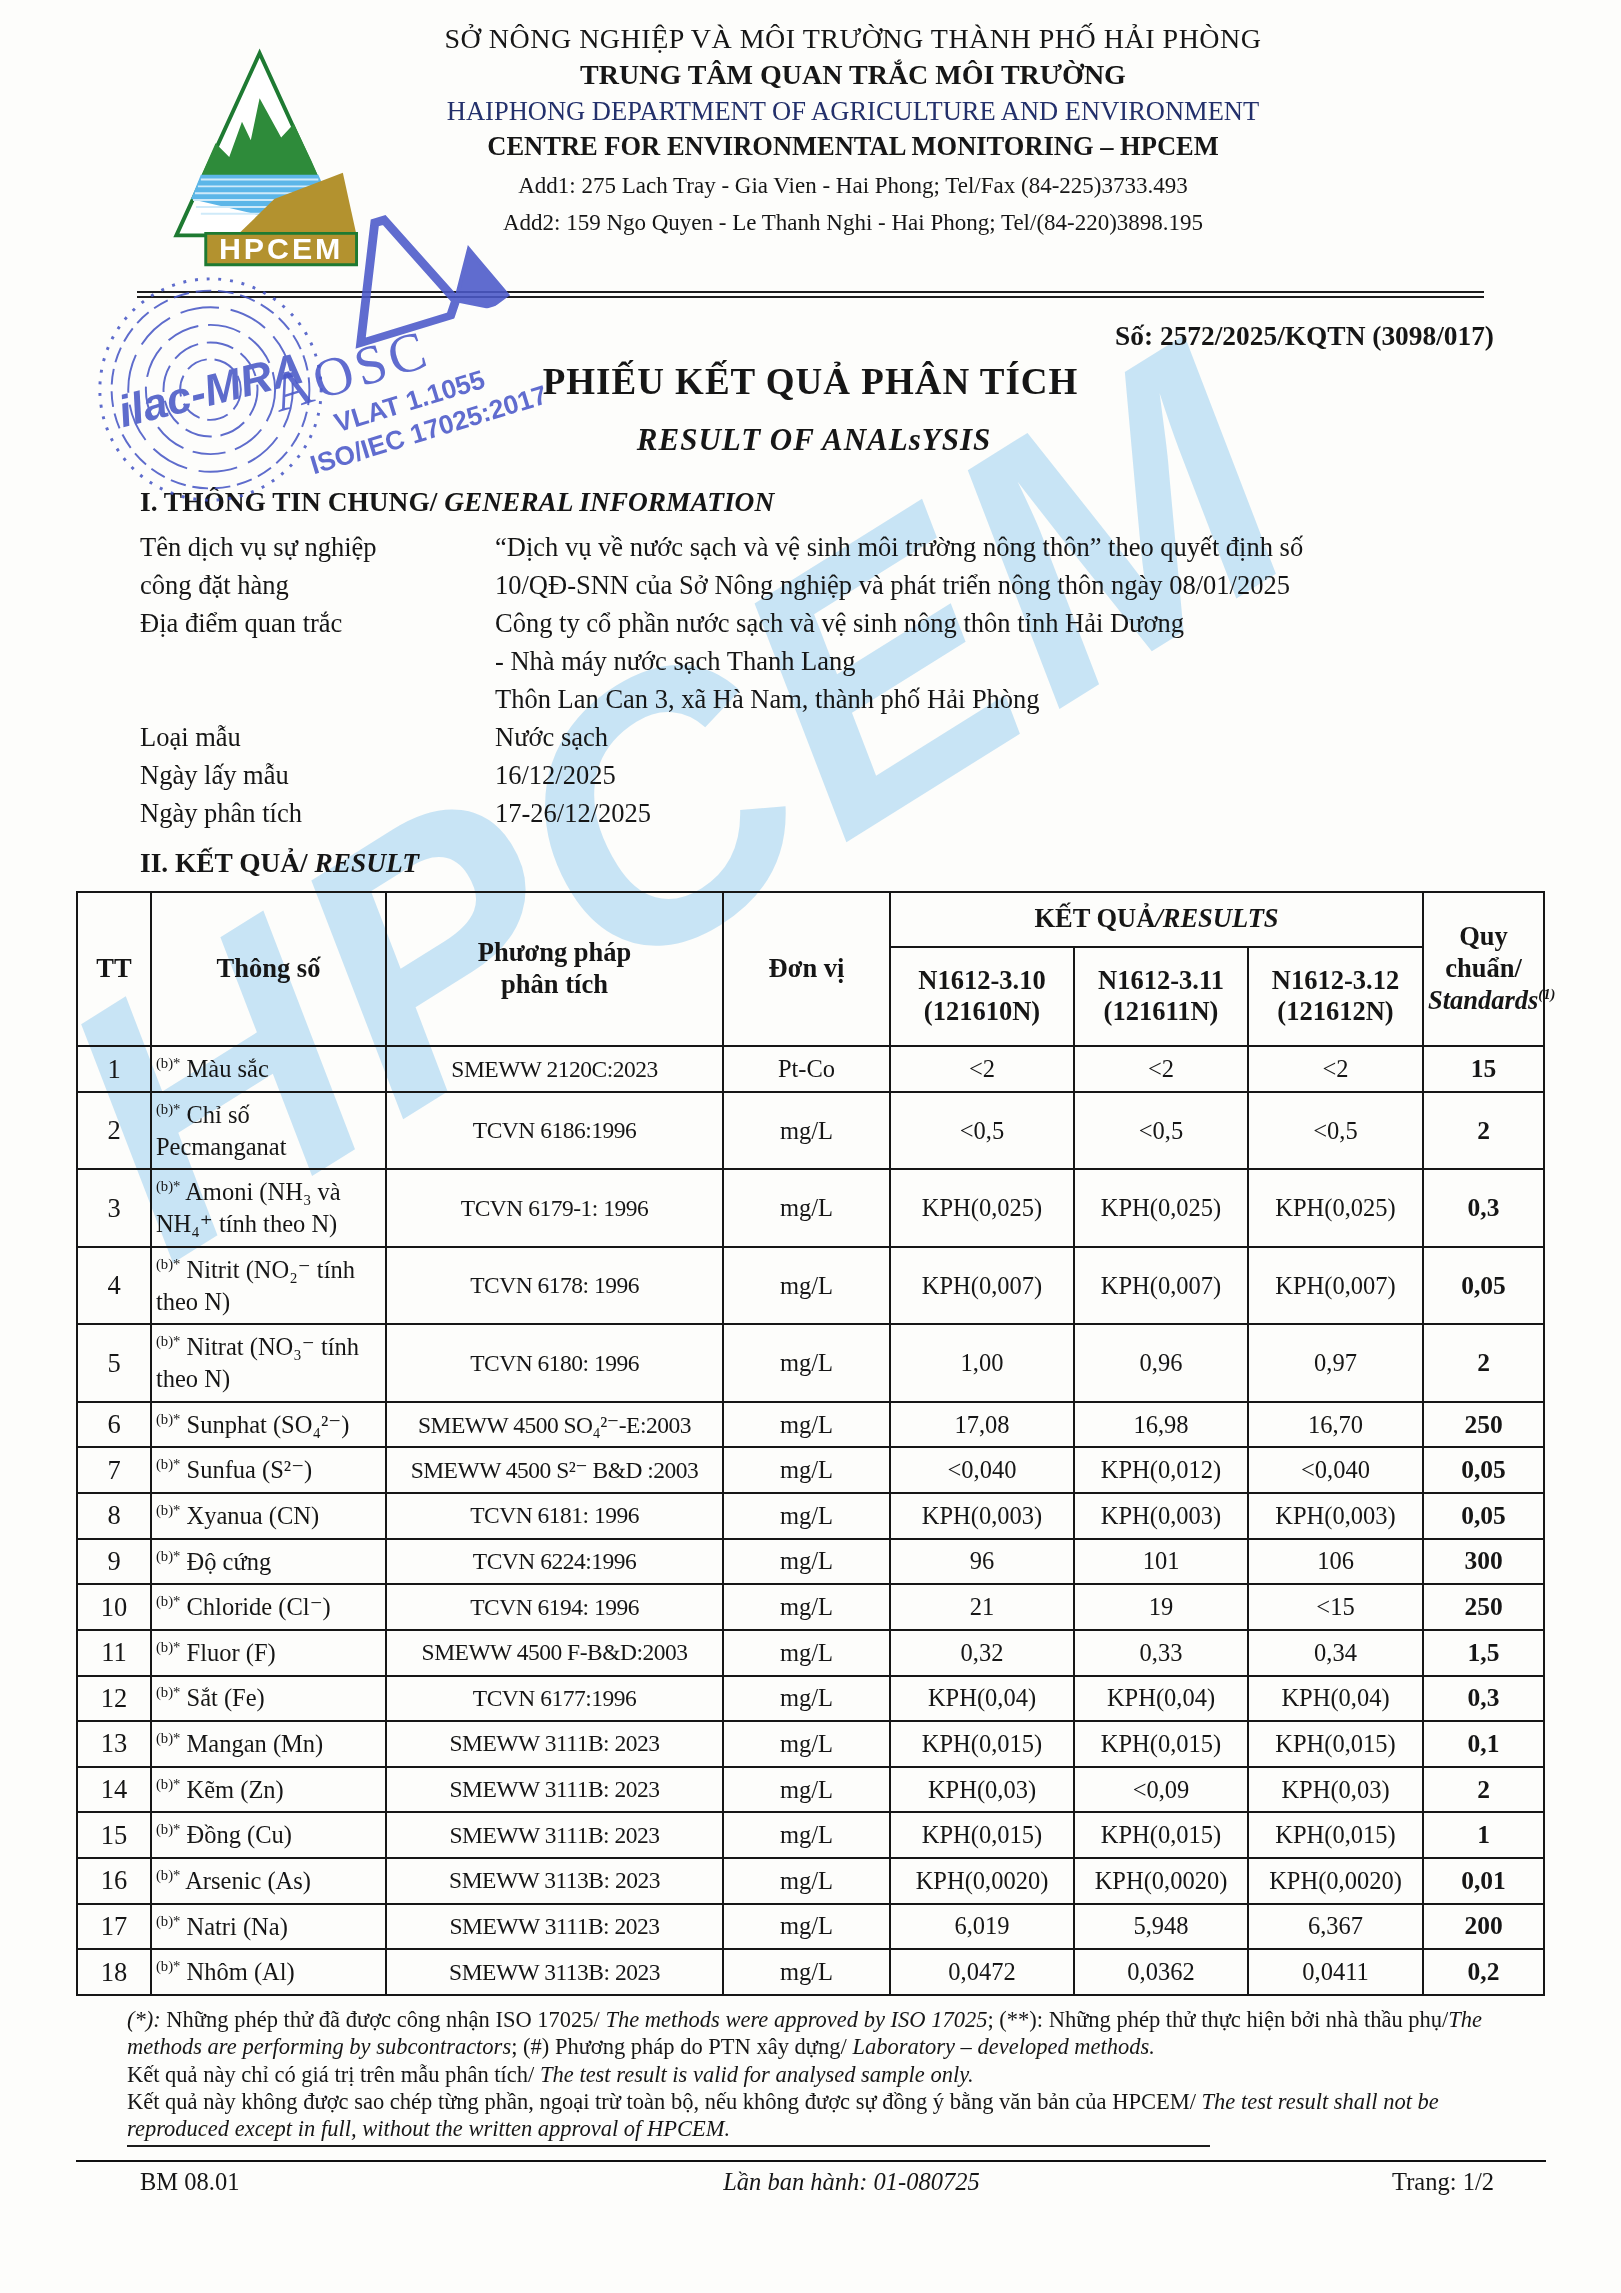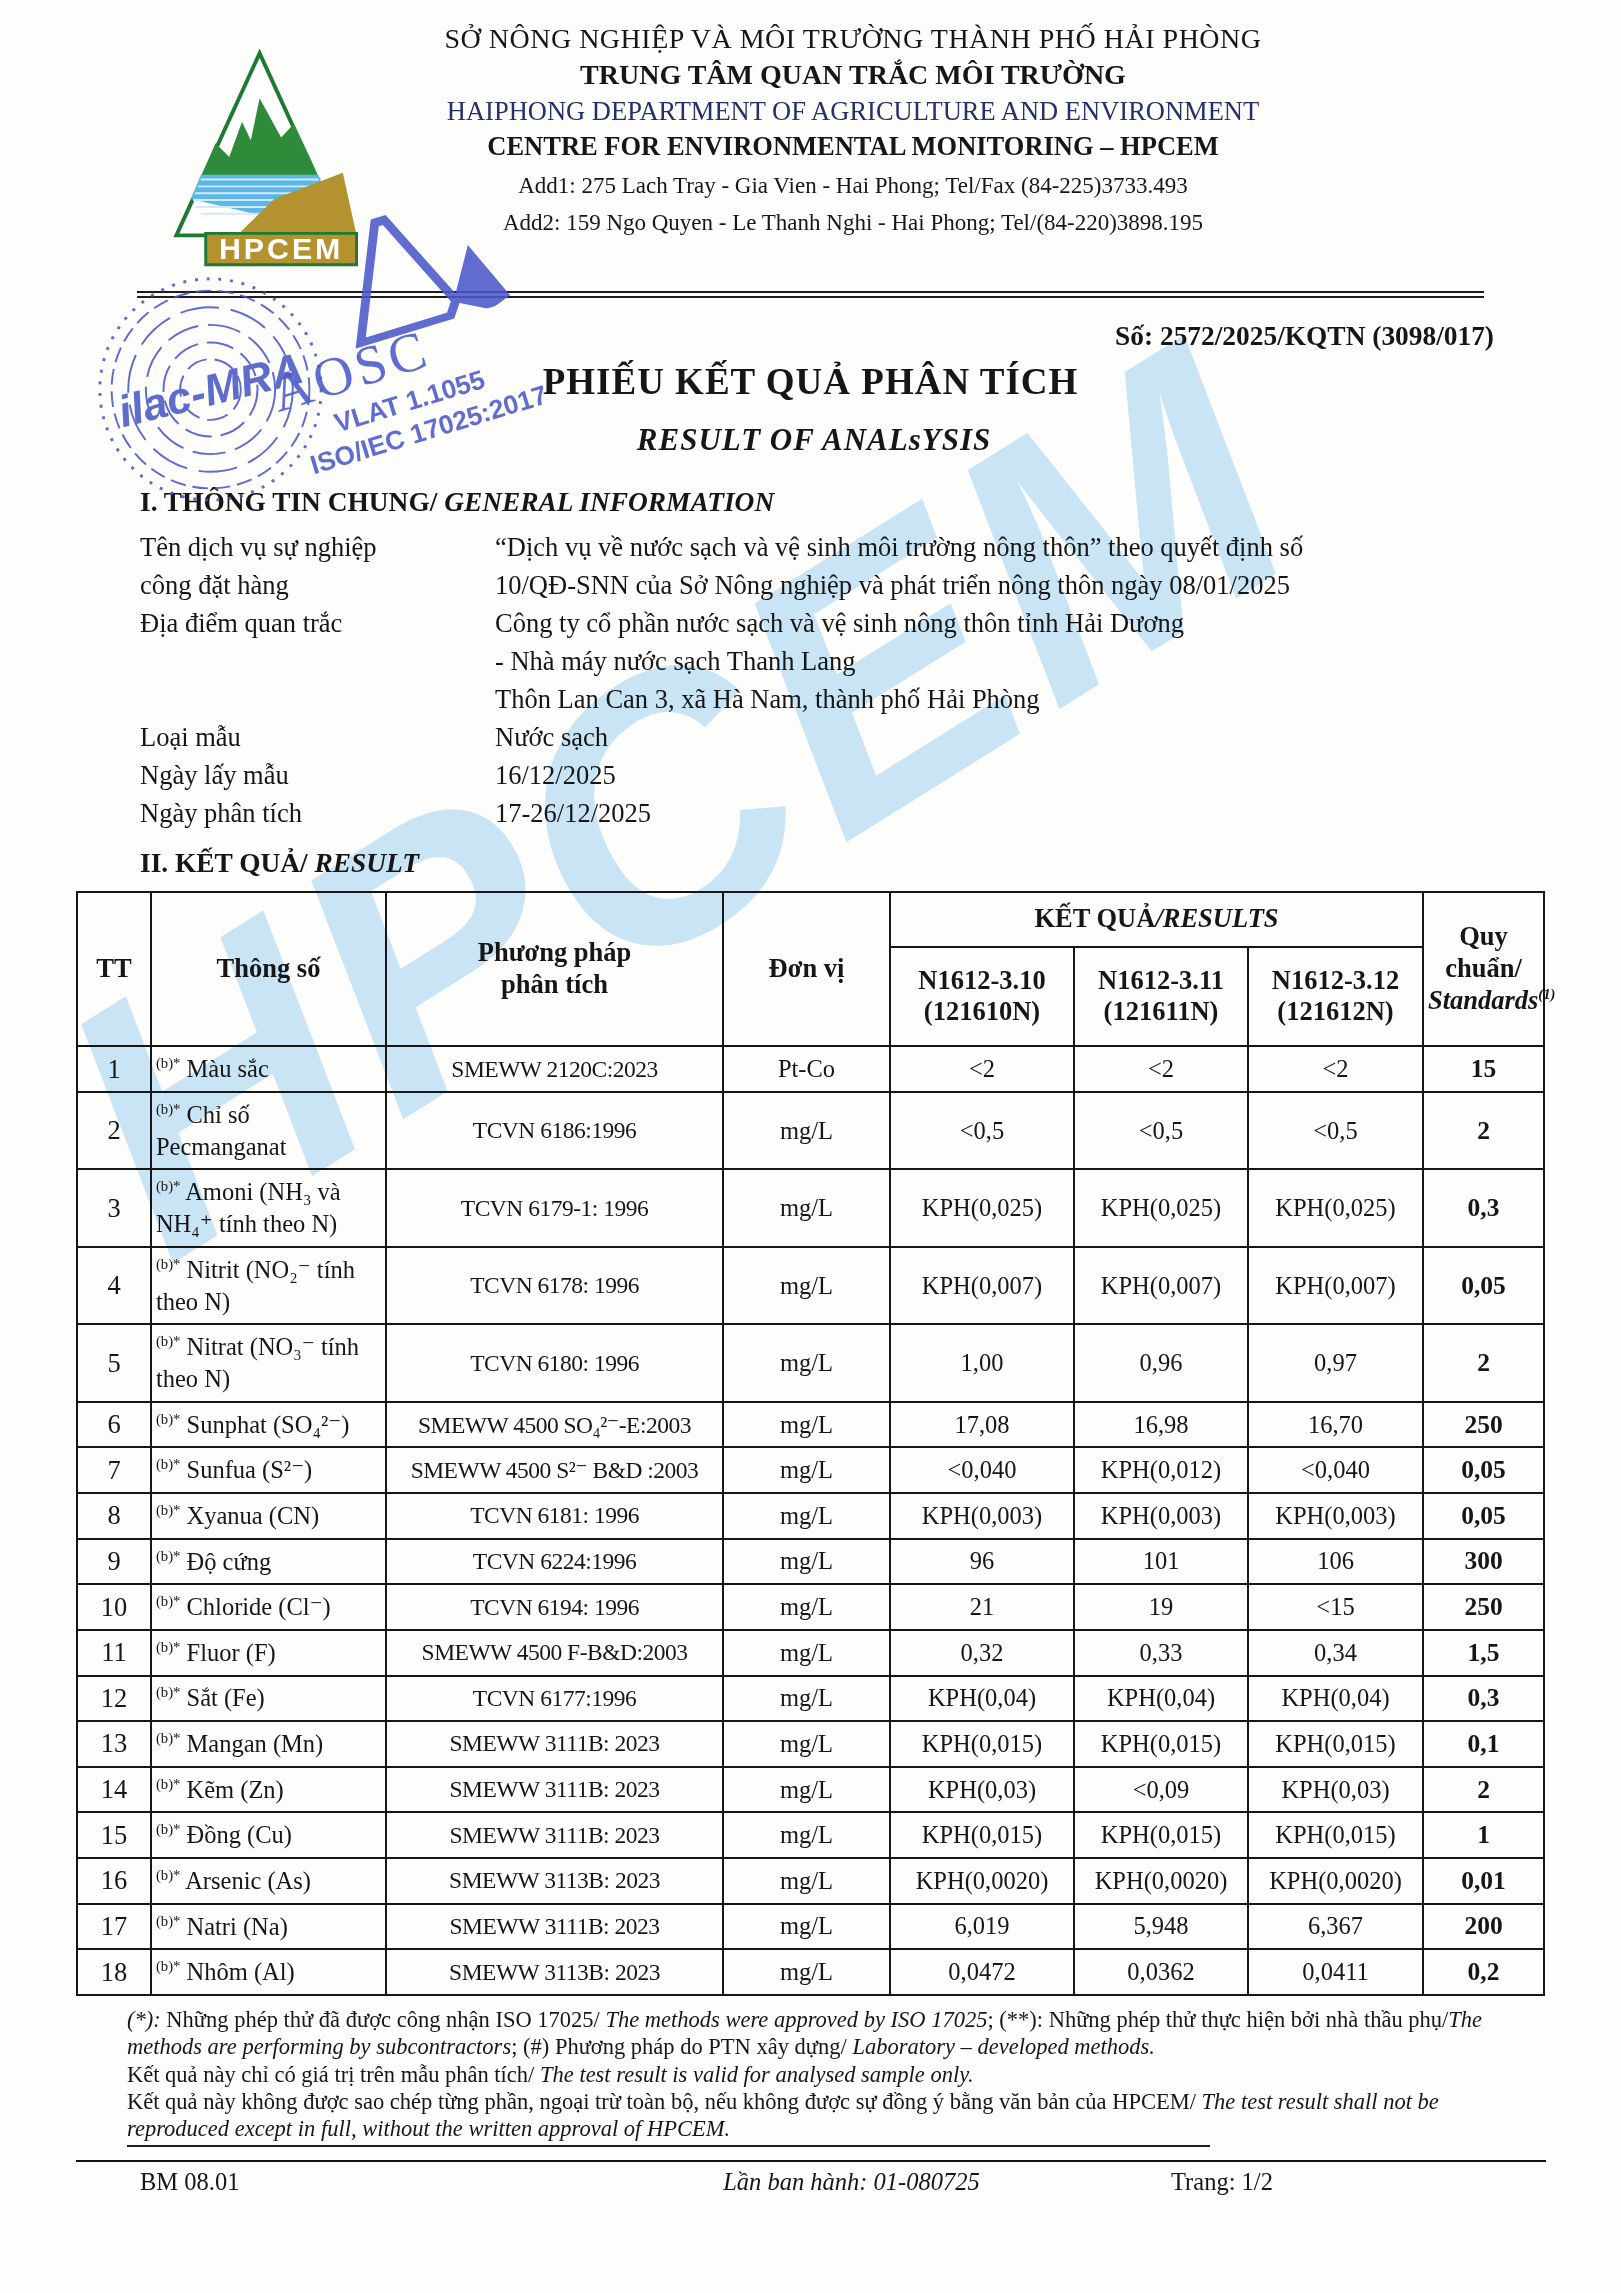--- a/index.html
+++ b/index.html
@@ -73,21 +73,21 @@
   tbody tr { height:45px; }
 
   
   .footnotes { margin:9.8px 0 0 127px; width:1402px; font-size:22.5px; line-height:27.4px; }
   .foot-line .it { font-style:italic; }
   .line-partial { margin:2px 0 0 127px; width:1083px; border-top:2px solid #1d1d1d; }
   .line-full { margin:13.7px 0 0 76px; width:1470px; border-top:2.9px solid #111; }
   .footer-row { margin:5.9px 0 0 0; display:flex; font-size:24.5px; }
   .f-left { margin-left:140px; width:392px; }
   .f-center { flex:1; text-align:center;font-style:italic; }
-  .f-right { width:323px; text-align:left; padding-right:127px; }
+  .f-right { width:323px; text-align:right; padding-right:127px; }
 </style>
 </head>
 <body>
 
 <div class="page">
 
   <div class="watermark">HPCEM</div>
 
   <div class="content">
 

